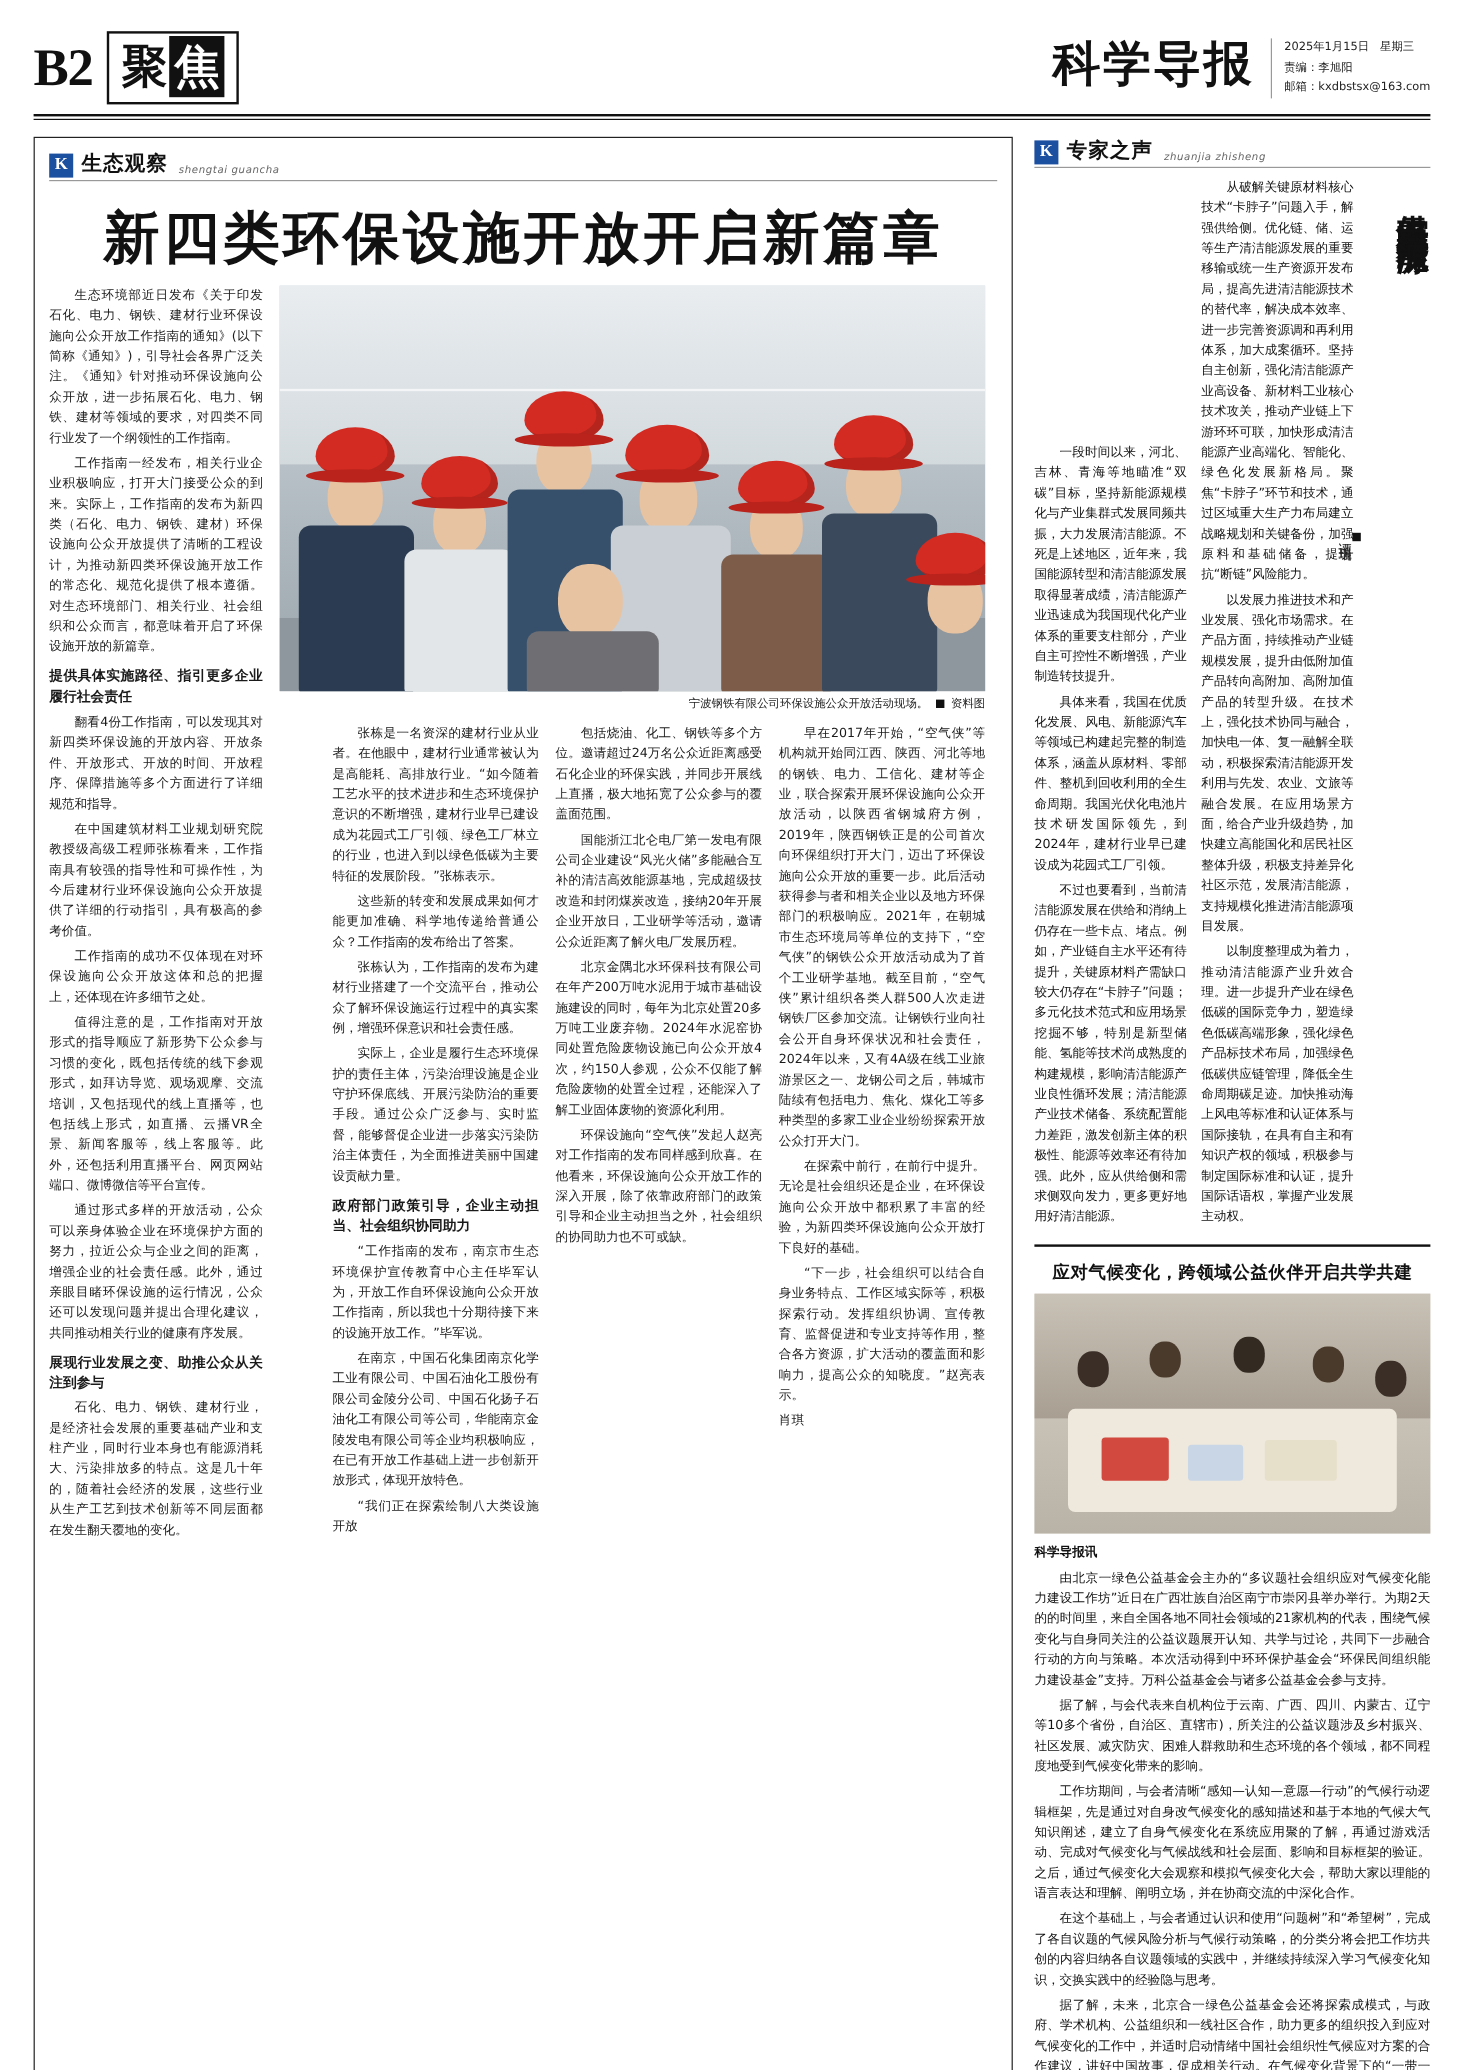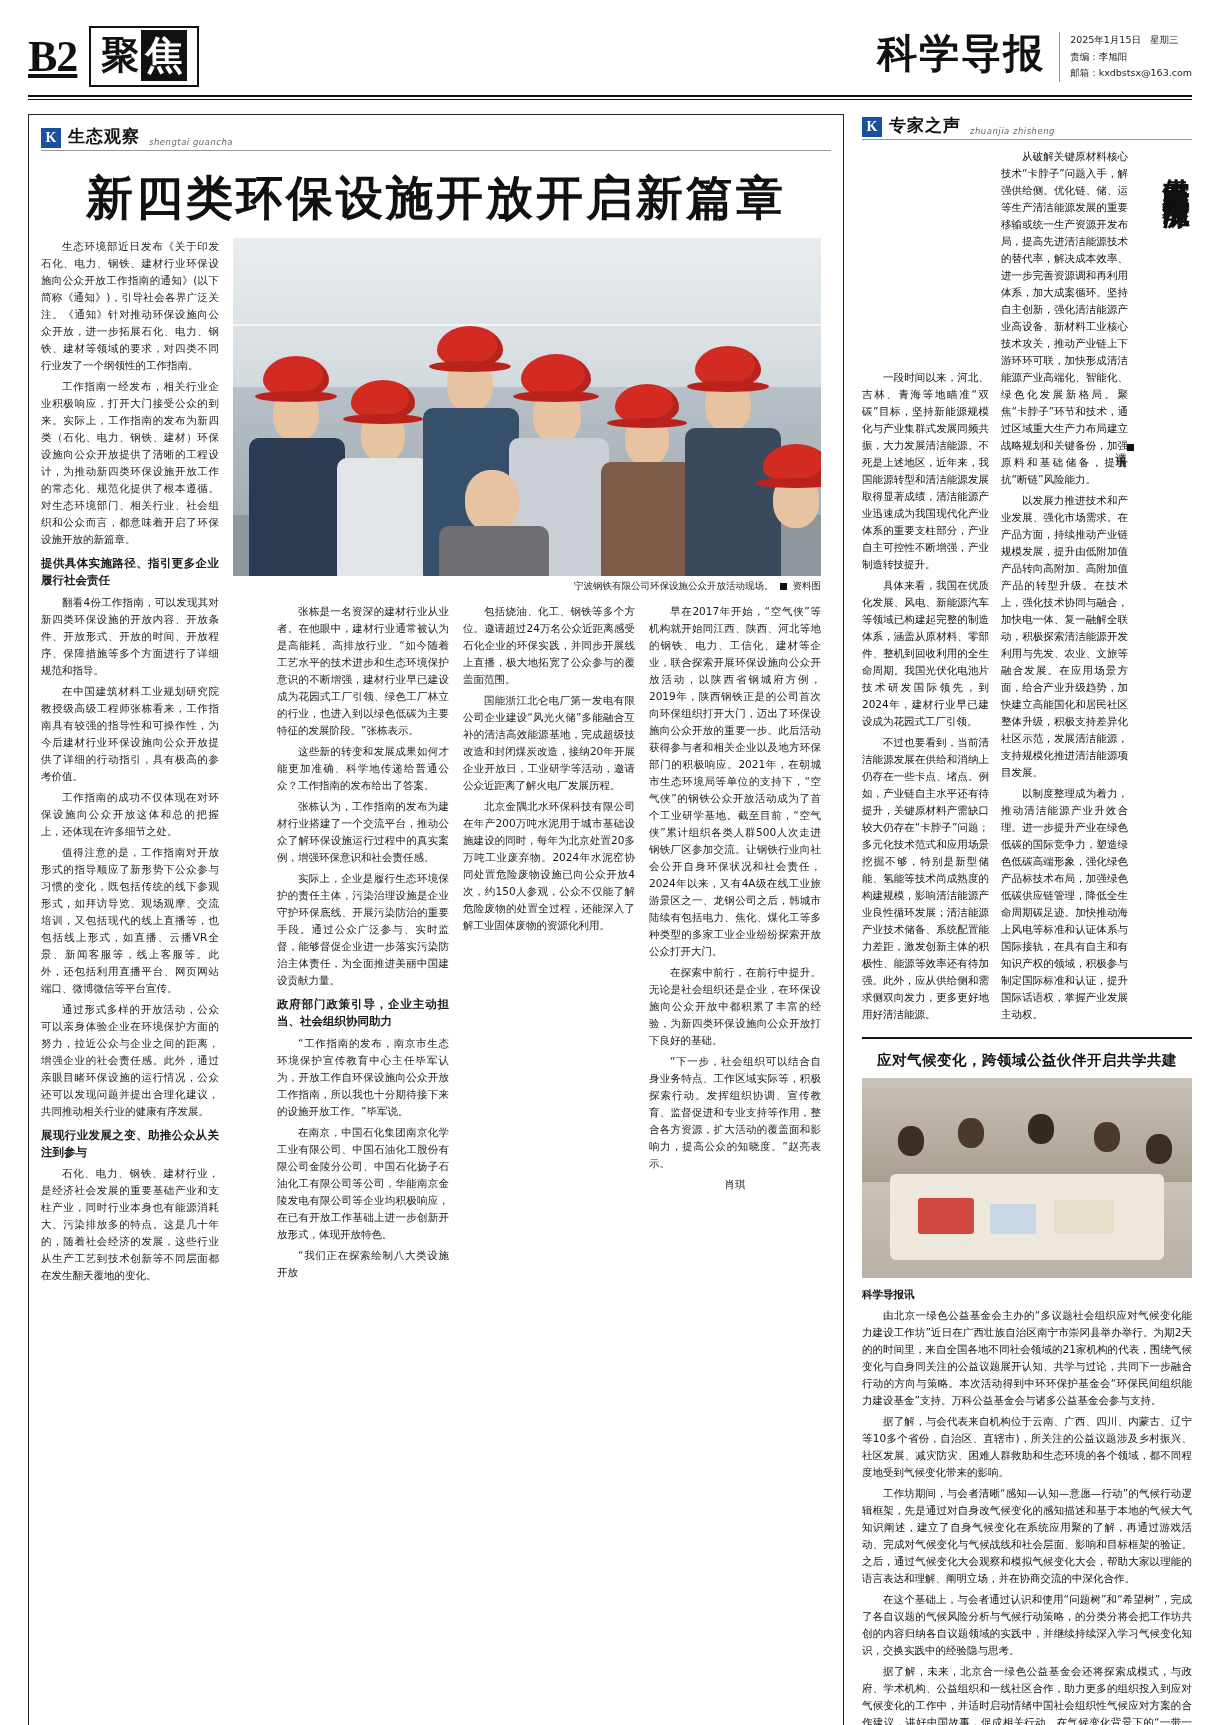--- a/index.html
+++ b/index.html
@@ -9,21 +9,21 @@
     background:#ffffff;
     font-family:"DejaVu Sans","Liberation Sans",sans-serif;
     color:#111;
     position:relative;
   }
   .page { width:1220px; height:1725px; position:relative; padding:0 28px; }
 
   
   .masthead { display:flex; align-items:flex-start; justify-content:space-between; padding-top:26px; }
   .mh-left { display:flex; align-items:center; gap:12px; }
-  .folio { font-size:44px; font-weight:700; letter-spacing:-1px; font-family:"Liberation Serif",serif;text-decoration:underline; }
+  .folio { font-size:44px; font-weight:700; letter-spacing:-1px; font-family:"Liberation Serif",serif; }
   .section-box { border:2px solid #111; padding:2px 10px 4px 10px; display:flex; align-items:center; gap:2px; }
   .section-box .ch1 { font-size:38px; font-weight:700; font-family:"DejaVu Sans",sans-serif; }
   .section-box .ch2 { font-size:38px; font-weight:700; color:#fff; background:#111; padding:0 4px; }
   .mh-right { display:flex; align-items:flex-start; gap:14px; }
   .paper-name { font-size:40px; font-weight:700; font-family:"Liberation Serif",serif; letter-spacing:2px; }
   .mh-meta { font-size:9.5px; line-height:1.75; color:#222; border-left:1px solid #999; padding-left:10px; margin-top:6px; }
   .mh-meta div { white-space:nowrap; }
   .rule-thick { border-top:2px solid #111; margin-top:8px; }
   .rule-thin { border-top:1px solid #111; margin-top:2px; }
 
@@ -190,26 +190,27 @@
               <p>实际上，企业是履行生态环境保护的责任主体，污染治理设施是企业守护环保底线、开展污染防治的重要手段。通过公众广泛参与、实时监督，能够督促企业进一步落实污染防治主体责任，为全面推进美丽中国建设贡献力量。</p>
               <p class="sub">政府部门政策引导，企业主动担当、社会组织协同助力</p>
               <p>“工作指南的发布，南京市生态环境保护宣传教育中心主任毕军认为，开放工作自环保设施向公众开放工作指南，所以我也十分期待接下来的设施开放工作。”毕军说。</p>
               <p>在南京，中国石化集团南京化学工业有限公司、中国石油化工股份有限公司金陵分公司、中国石化扬子石油化工有限公司等公司，华能南京金陵发电有限公司等企业均积极响应，在已有开放工作基础上进一步创新开放形式，体现开放特色。</p>
               <p>“我们正在探索绘制八大类设施开放</p>
             </div>
             <div class="col c3">
               <p>包括烧油、化工、钢铁等多个方位。邀请超过24万名公众近距离感受石化企业的环保实践，并同步开展线上直播，极大地拓宽了公众参与的覆盖面范围。</p>
               <p>国能浙江北仑电厂第一发电有限公司企业建设“风光火储”多能融合互补的清洁高效能源基地，完成超级技改造和封闭煤炭改造，接纳20年开展企业开放日，工业研学等活动，邀请公众近距离了解火电厂发展历程。</p>
               <p>北京金隅北水环保科技有限公司在年产200万吨水泥用于城市基础设施建设的同时，每年为北京处置20多万吨工业废弃物。2024年水泥窑协同处置危险废物设施已向公众开放4次，约150人参观，公众不仅能了解危险废物的处置全过程，还能深入了解工业固体废物的资源化利用。</p>
+              <p>环保设施向“空气侠”发起人赵亮对工作指南的发布同样感到欣喜。在他看来，环保设施向公众开放工作的深入开展，除了依靠政府部门的政策引导和企业主动担当之外，社会组织的协同助力也不可或缺。</p>
             </div>
             <div class="col c4">
               <p>早在2017年开始，“空气侠”等机构就开始同江西、陕西、河北等地的钢铁、电力、工信化、建材等企业，联合探索开展环保设施向公众开放活动，以陕西省钢城府方例，2019年，陕西钢铁正是的公司首次向环保组织打开大门，迈出了环保设施向公众开放的重要一步。此后活动获得参与者和相关企业以及地方环保部门的积极响应。2021年，在朝城市生态环境局等单位的支持下，“空气侠”的钢铁公众开放活动成为了首个工业研学基地。截至目前，“空气侠”累计组织各类人群500人次走进钢铁厂区参加交流。让钢铁行业向社会公开自身环保状况和社会责任，2024年以来，又有4A级在线工业旅游景区之一、龙钢公司之后，韩城市陆续有包括电力、焦化、煤化工等多种类型的多家工业企业纷纷探索开放公众打开大门。</p>
               <p>在探索中前行，在前行中提升。无论是社会组织还是企业，在环保设施向公众开放中都积累了丰富的经验，为新四类环保设施向公众开放打下良好的基础。</p>
               <p>“下一步，社会组织可以结合自身业务特点、工作区域实际等，积极探索行动。发挥组织协调、宣传教育、监督促进和专业支持等作用，整合各方资源，扩大活动的覆盖面和影响力，提高公众的知晓度。”赵亮表示。</p>
-              <p class="byline" style="text-indent:0;text-align:center;">肖琪</p>
+              <p class="byline" style="text-indent:0;text-align:left;">肖琪</p>
             </div>
           </div>
         </div>
       </div>
     </div>
 
     <div class="panel-right">
       <div class="kicker">
         <div class="k-badge">K</div>
         <div class="k-cn">专家之声</div>

